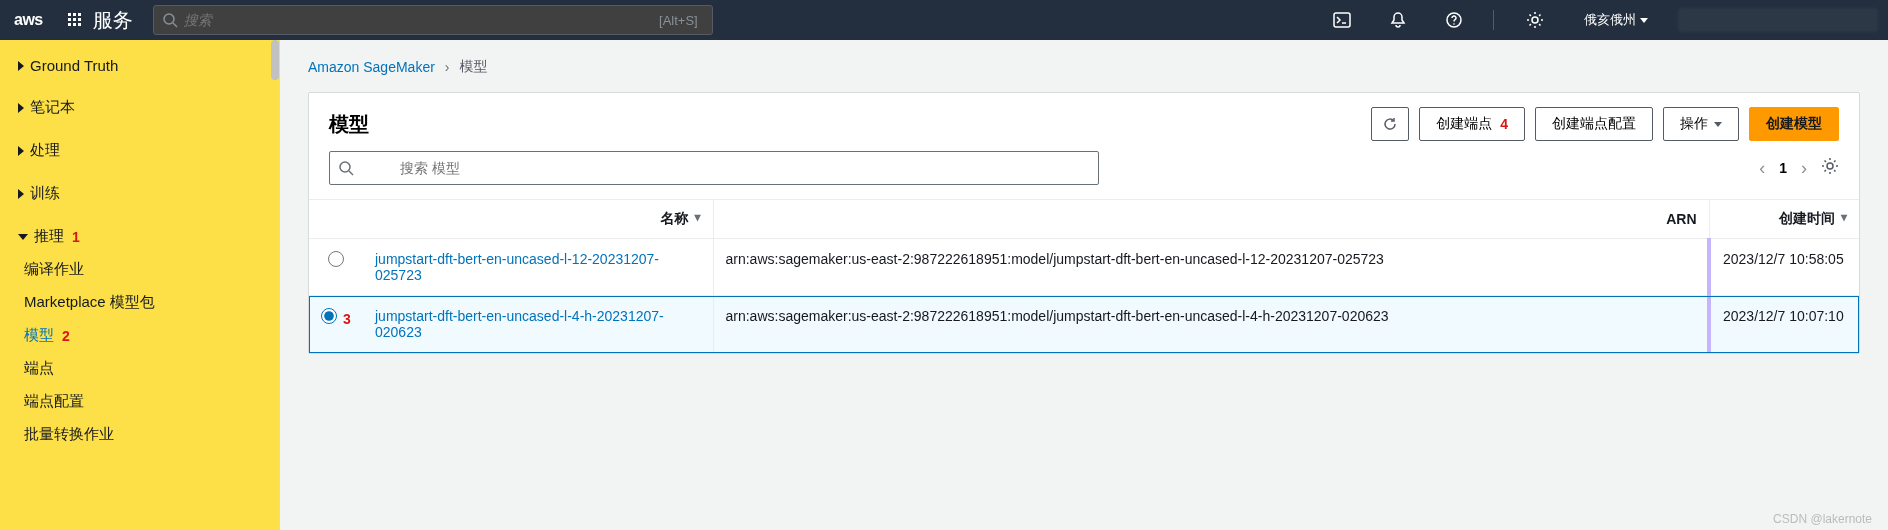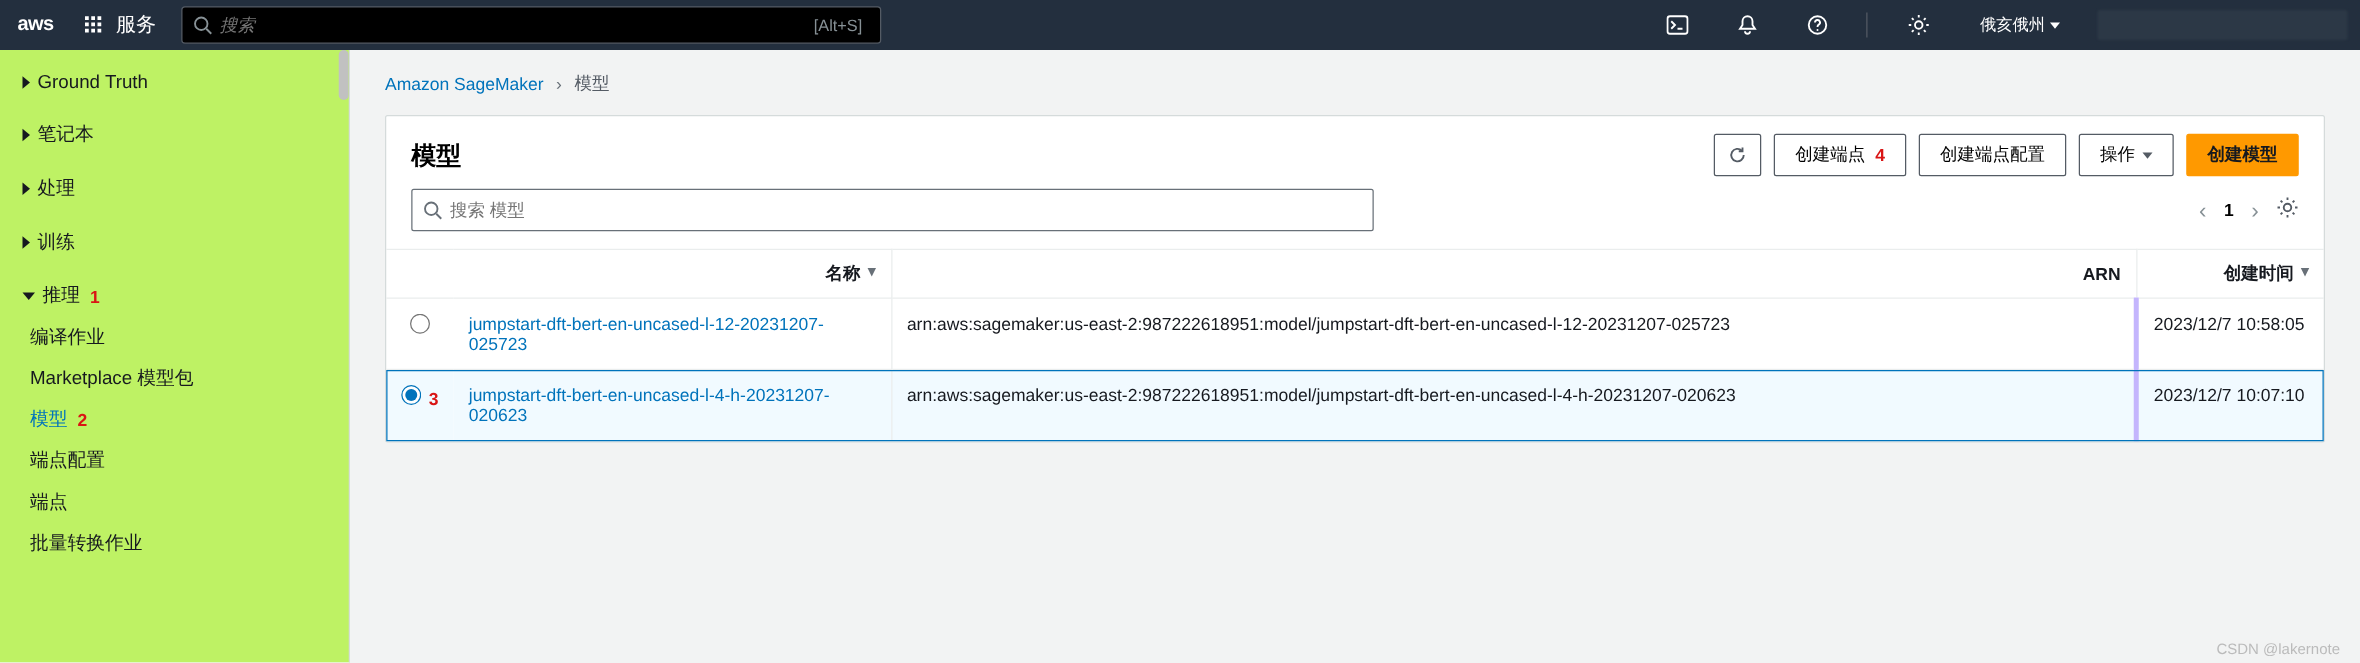--- a/index.html
+++ b/index.html
@@ -2,34 +2,34 @@
 <html><head>
 <meta charset="utf-8">
 <style>
   * { margin: 0; padding: 0; box-sizing: border-box; font-family: "Amazon Ember", "Helvetica Neue", Arial, sans-serif; }
   body { background: #f2f3f3; width: 1888px; height: 530px; overflow: hidden; }
 
   
   .topnav { height: 40px; background: #232f3e; display: flex; align-items: center; color: #fff; justify-content: space-between; }
   .logo { padding: 0 14px; font-weight: bold; font-size: 16px; letter-spacing: -0.5px; }
   .grid-icon { padding: 0 10px; display:flex; align-items:center; }
-  .svc-label { font-size: 16px; padding-right: 14px; }
-  .search-wrap { flex: 0 0 560px; display: flex; align-items: center; background: #000000; border: 1px solid #545b64; border-radius: 3px; height: 30px; padding: 0 8px; margin-left: 6px; position: relative; }
+  .svc-label { font-size: 20px; padding-right: 14px; }
+  .search-wrap { flex: 0 0 560px; display: flex; align-items: center; background: #404040; border: 1px solid #545b64; border-radius: 3px; height: 30px; padding: 0 8px; margin-left: 6px; position: relative; }
   .search-wrap input { flex: 1; background: transparent; border: none; color: #d5dbdb; font-size: 14px; outline: none; font-style: italic; padding-left: 6px; }
   .search-hint { color: #879196; font-size: 13px; padding-right: 6px; }
   .top-spacer { flex: 1; }
   .top-icons { display: flex; align-items: center; gap: 16px; }
   .top-icon { width: 40px; height: 40px; display: flex; align-items: center; justify-content: center; border-left: 1px solid transparent; }
   .top-sep { width: 1px; height: 20px; background: #545b64; margin: 0 4px; }
   .region { padding: 0 14px; font-size: 13px; display: flex; align-items: center; gap: 4px; }
   .account-blur { width: 200px; height: 24px; background: #2c3846; border-radius: 2px; margin-right: 10px; filter: blur(1px); }
 
   
   .layout { display: flex; height: calc(530px - 40px); }
-  .sidebar { width: 280px; background: #bef264; border-right: 1px solid #d5dbdb; padding: 10px 0; overflow-y: auto; position: relative; }
+  .sidebar { width: 280px; background: #fde047; border-right: 1px solid #d5dbdb; padding: 10px 0; overflow-y: auto; position: relative; }
   .sb-scroll-thumb { position: absolute; right: 0; top: 0; width: 8px; height: 40px; background: #c1c1c1; border-radius: 4px; }
   .sb-item { padding: 7px 18px; font-size: 15px; color: #16191f; display: flex; align-items: center; gap: 6px; cursor: default; }
   .sb-item.ind { padding-left: 24px; }
   .sb-item.active { color: #0073bb; font-weight: 400; }
   .caret { display: inline-block; width: 0; height: 0; }
   .caret.right { border-top: 5px solid transparent; border-bottom: 5px solid transparent; border-left: 6px solid #16191f; }
   .caret.down { border-left: 5px solid transparent; border-right: 5px solid transparent; border-top: 6px solid #16191f; }
   .annot { color: #d91515; font-size: 14px; font-weight: bold; margin-left: 2px; }
 
   .main { flex: 1; padding: 18px 28px; overflow: auto; }
@@ -41,21 +41,21 @@
   .panel { background: #fff; border: 1px solid #d5dbdb; border-radius: 2px; }
   .panel-hdr { padding: 14px 20px 10px; display: flex; align-items: center; }
   .panel-title { font-size: 20px; font-weight: bold; flex: 1; }
   .btn { height: 34px; padding: 0 16px; font-size: 14px; border: 1px solid #545b64; background: #fff; border-radius: 2px; display: inline-flex; align-items: center; gap: 6px; cursor: pointer; margin-left: 10px; }
   .btn.icon-only { padding: 0 10px; }
   .btn.primary { background: #ff9900; border-color: #ff9900; color: #16191f; font-weight: bold; }
   .btn .dd-caret { border-left: 4px solid transparent; border-right: 4px solid transparent; border-top: 5px solid #545b64; }
 
   .search-row { padding: 0 20px 14px; display: flex; align-items: center; gap: 14px; }
   .model-search { flex: 1; max-width: 770px; display: flex; align-items: center; border: 1px solid #687078; border-radius: 2px; height: 34px; padding: 0 8px; }
-  .model-search input { flex: 1; border: none; outline: none; font-size: 14px; padding-left: 6px; }
+  .model-search input { flex: 1; border: none; outline: none; font-size: 14px; padding-left: 6px; margin-left: 40px; }
   .pager { display: flex; align-items: center; gap: 14px; margin-left: auto; }
   .pg-arrow { color: #879196; font-size: 18px; cursor: pointer; }
   .pg-num { font-size: 14px; font-weight: bold; }
   .gear { color: #545b64; }
 
   table.models { width: 100%; border-collapse: collapse; }
   table.models th { text-align: right; font-size: 14px; font-weight: bold; color: #16191f; padding: 10px 12px; border-top: 1px solid #eaeded; border-bottom: 1px solid #eaeded; }
   table.models th.sorter { position: relative; }
   .sort-icon { color: #687078; margin-left: 6px; font-size: 12px; }
   table.models td { font-size: 14px; padding: 12px 12px; border-bottom: 1px solid #eaeded; vertical-align: top; color: #16191f; }
@@ -166,22 +166,22 @@
       <span class="caret down"></span>
       <span>推理</span>
       <span class="annot">1</span>
     </div>
     <div class="sb-item ind">编译作业</div>
     <div class="sb-item ind">Marketplace 模型包</div>
     <div class="sb-item ind active">
       <span>模型</span>
       <span class="annot">2</span>
     </div>
+    <div class="sb-item ind">端点</div>
     <div class="sb-item ind">端点配置</div>
-    <div class="sb-item ind">端点</div>
     <div class="sb-item ind">批量转换作业</div>
   </div>
 
   <div class="main">
     <div class="breadcrumb">
       <a href="#">Amazon SageMaker</a>
       <span class="bc-sep">›</span>
       <span class="bc-cur">模型</span>
     </div>
 

